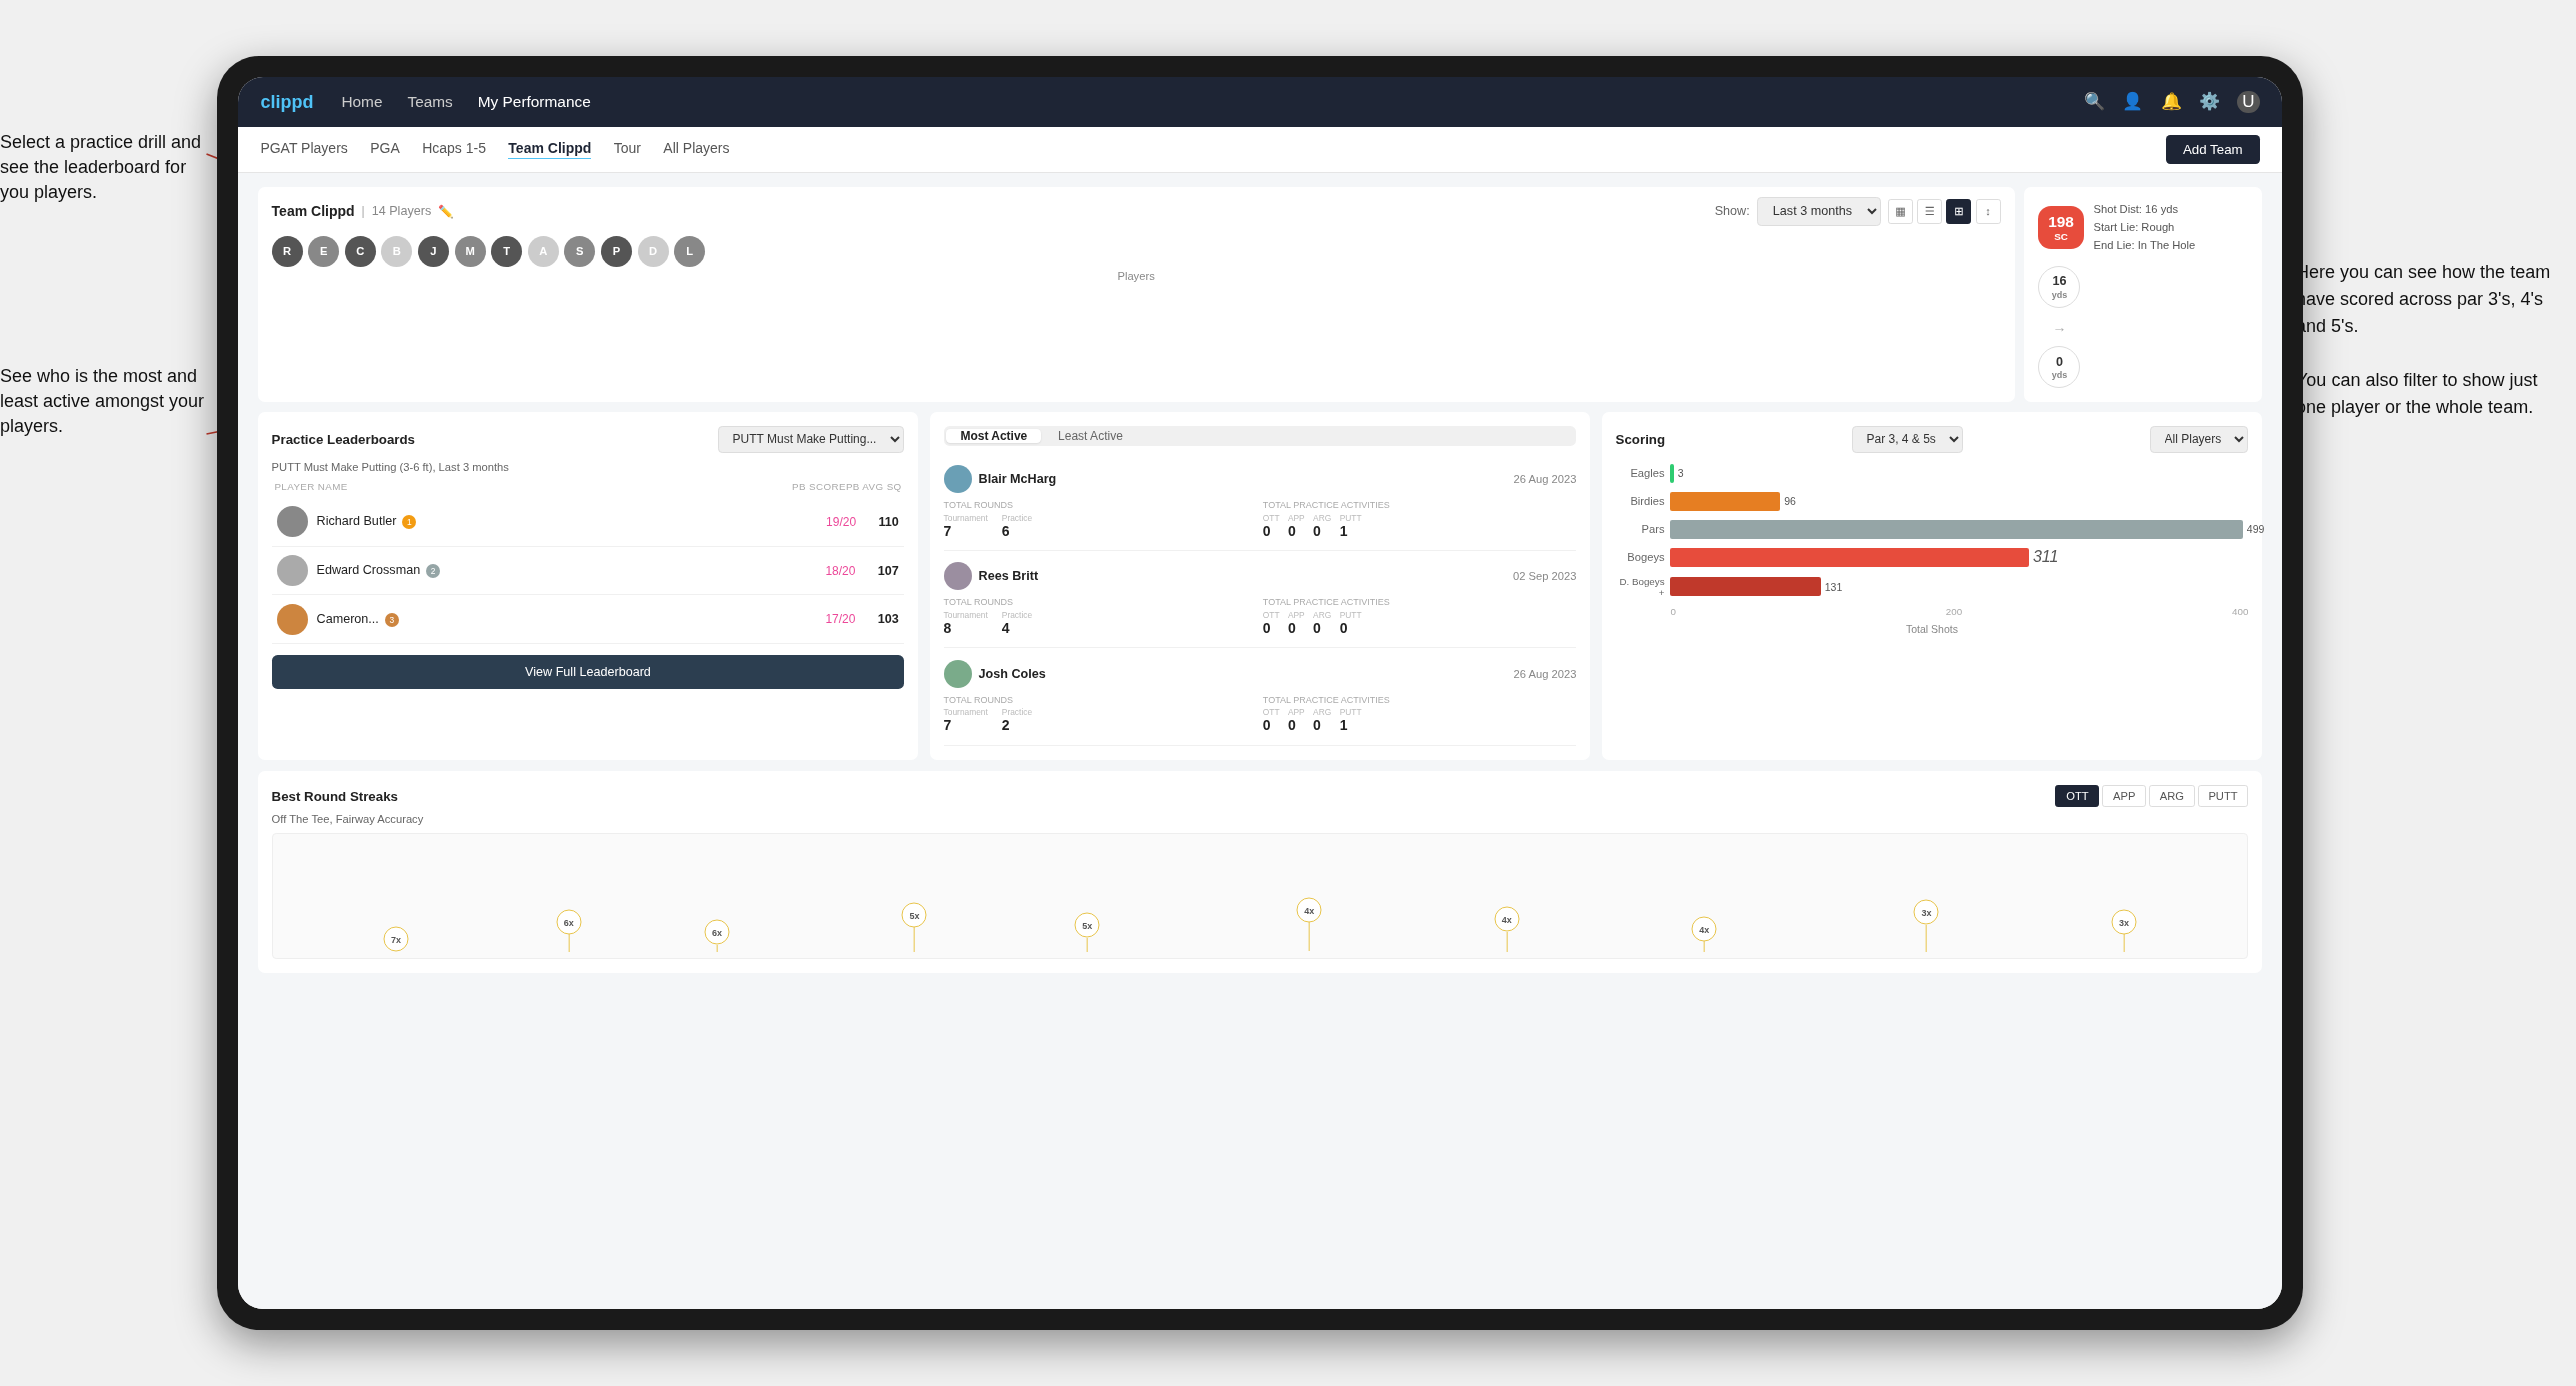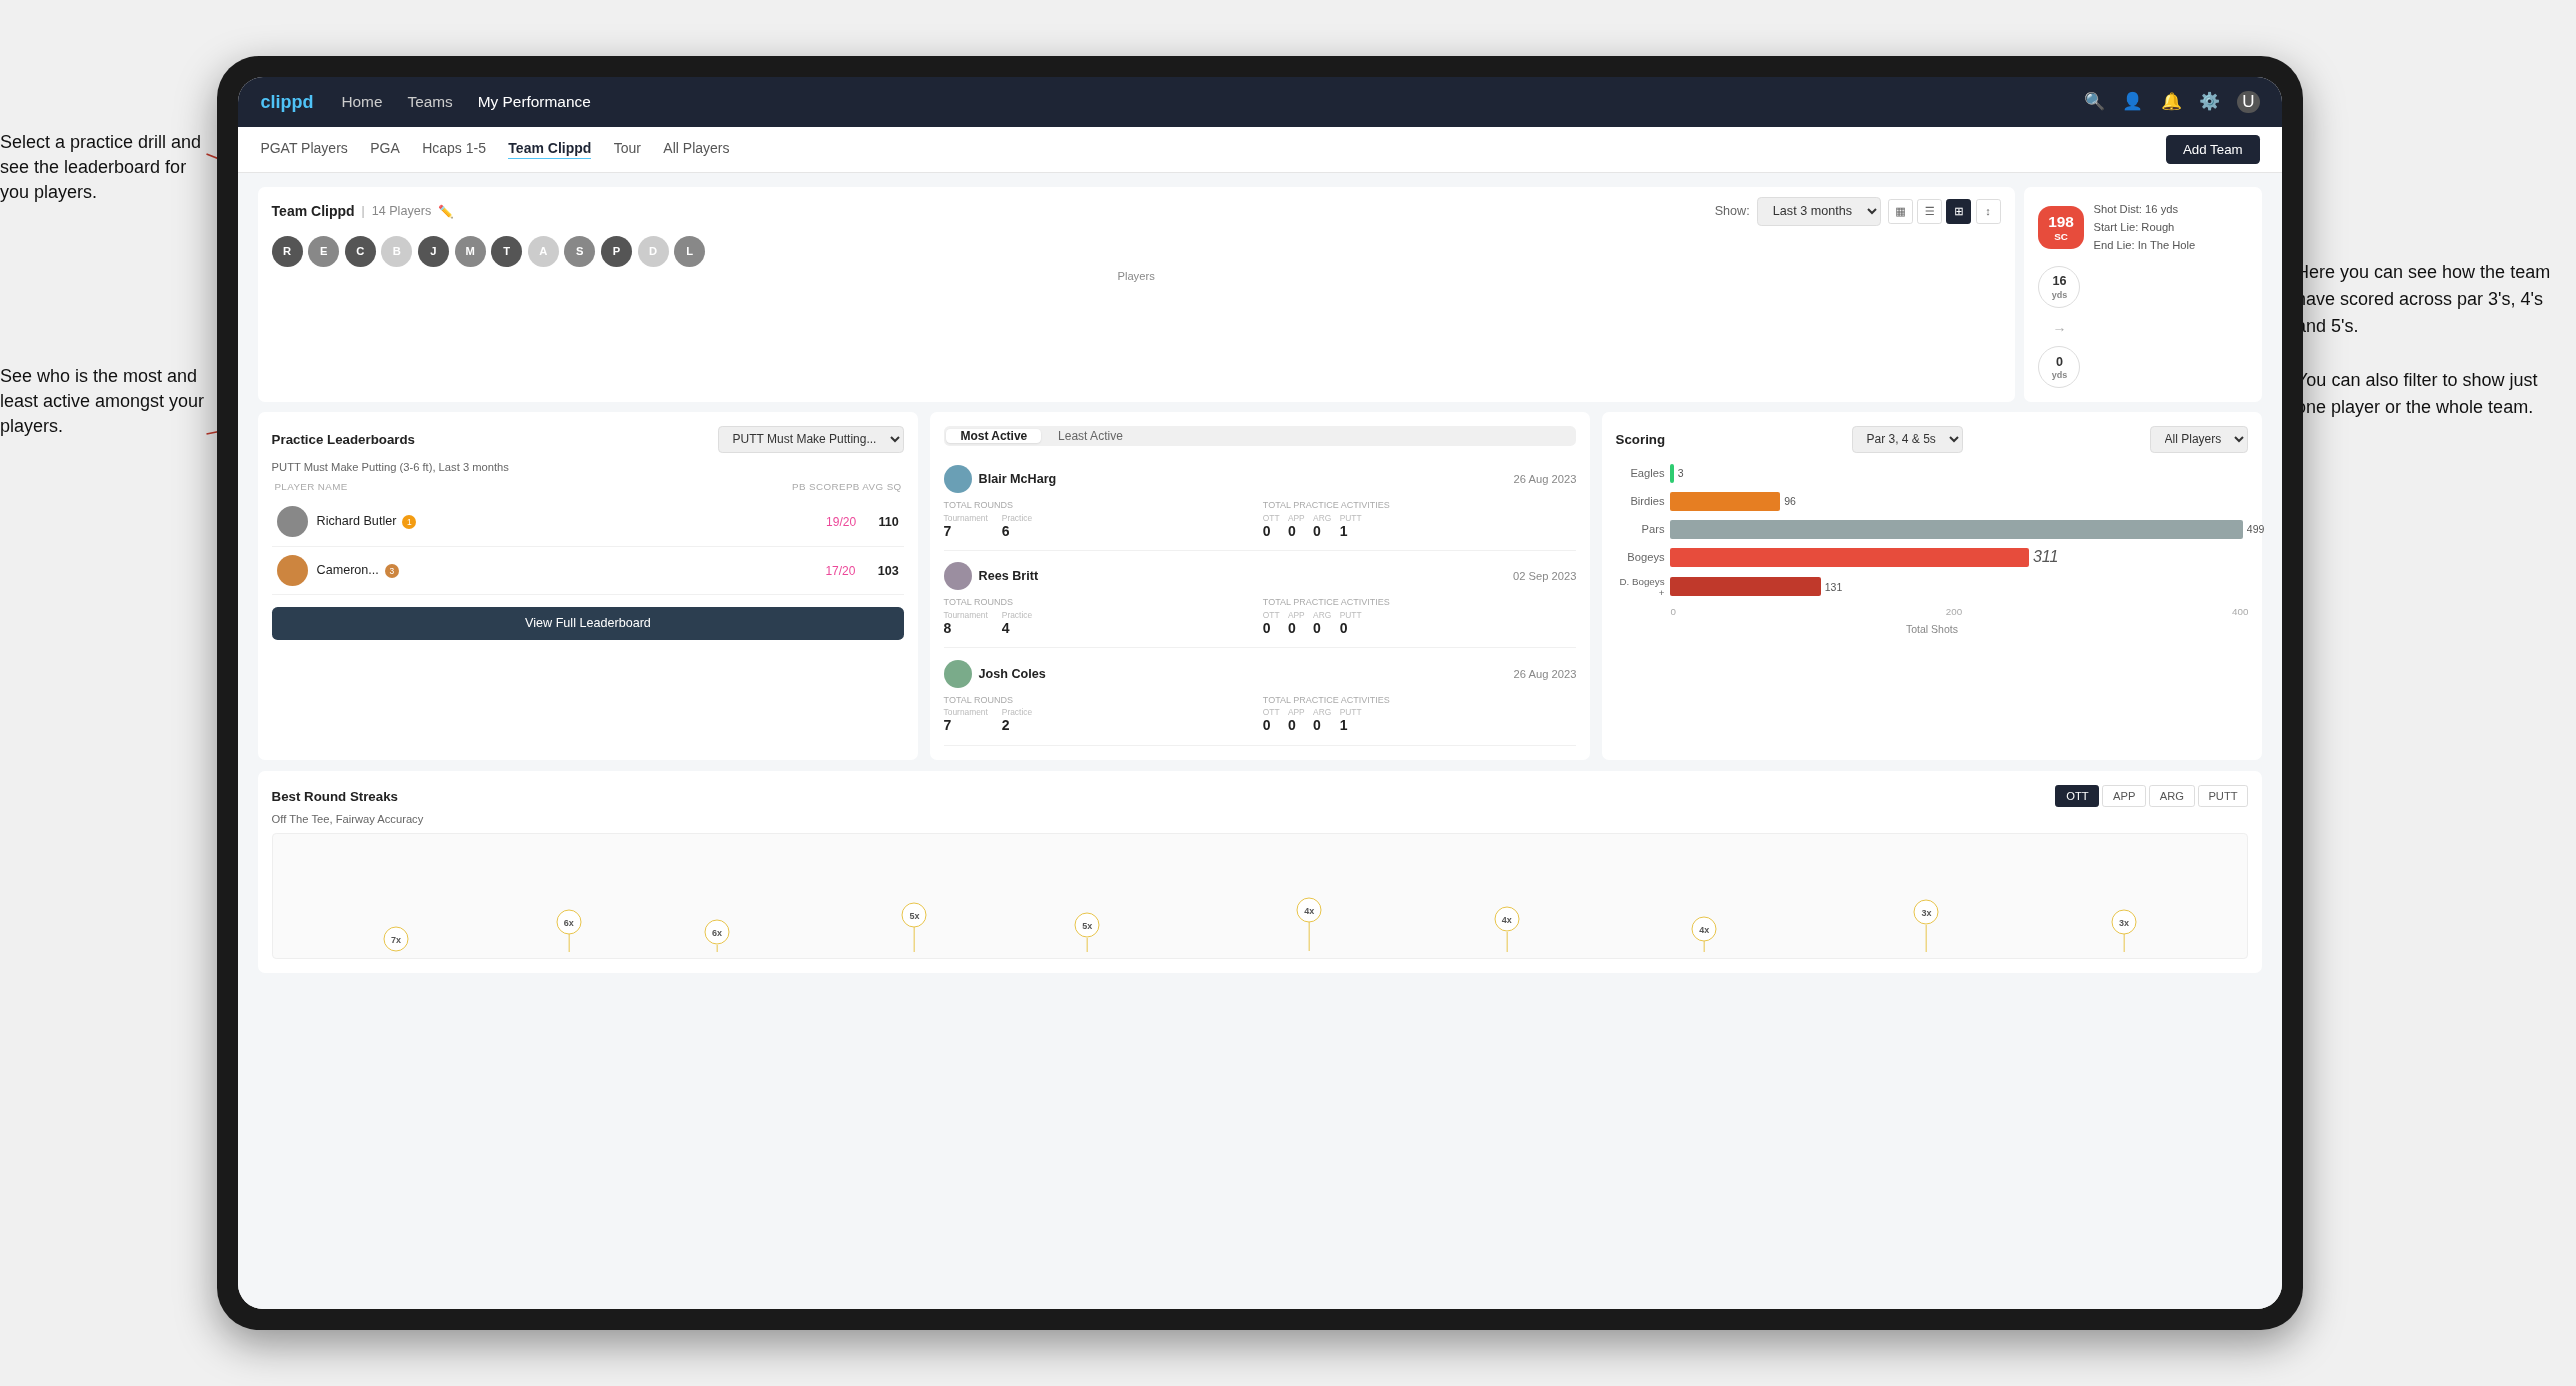--- a/index.html
+++ b/index.html
@@ -654,20 +654,29 @@
             <div class="lb-avatar" style="background:#888;"></div>
             <div class="lb-player-info">
               <span class="lb-player-name">Richard Butler</span>
               <span class="lb-badge gold">1</span>
             </div>
             <span class="lb-score">19/20</span>
             <span class="lb-avg">110</span>
           </div>
 
           
+          <div class="leaderboard-row">
+            <div class="lb-avatar" style="background:#aaa;"></div>
+            <div class="lb-player-info">
+              <span class="lb-player-name">Edward Crossman</span>
+              <span class="lb-badge silver">2</span>
+            </div>
+            <span class="lb-score">18/20</span>
+            <span class="lb-avg">107</span>
+          </div>
 
           
           <div class="leaderboard-row">
             <div class="lb-avatar" style="background:#cd853f;"></div>
             <div class="lb-player-info">
               <span class="lb-player-name">Cameron...</span>
               <span class="lb-badge bronze">3</span>
             </div>
             <span class="lb-score">17/20</span>
             <span class="lb-avg">103</span>

